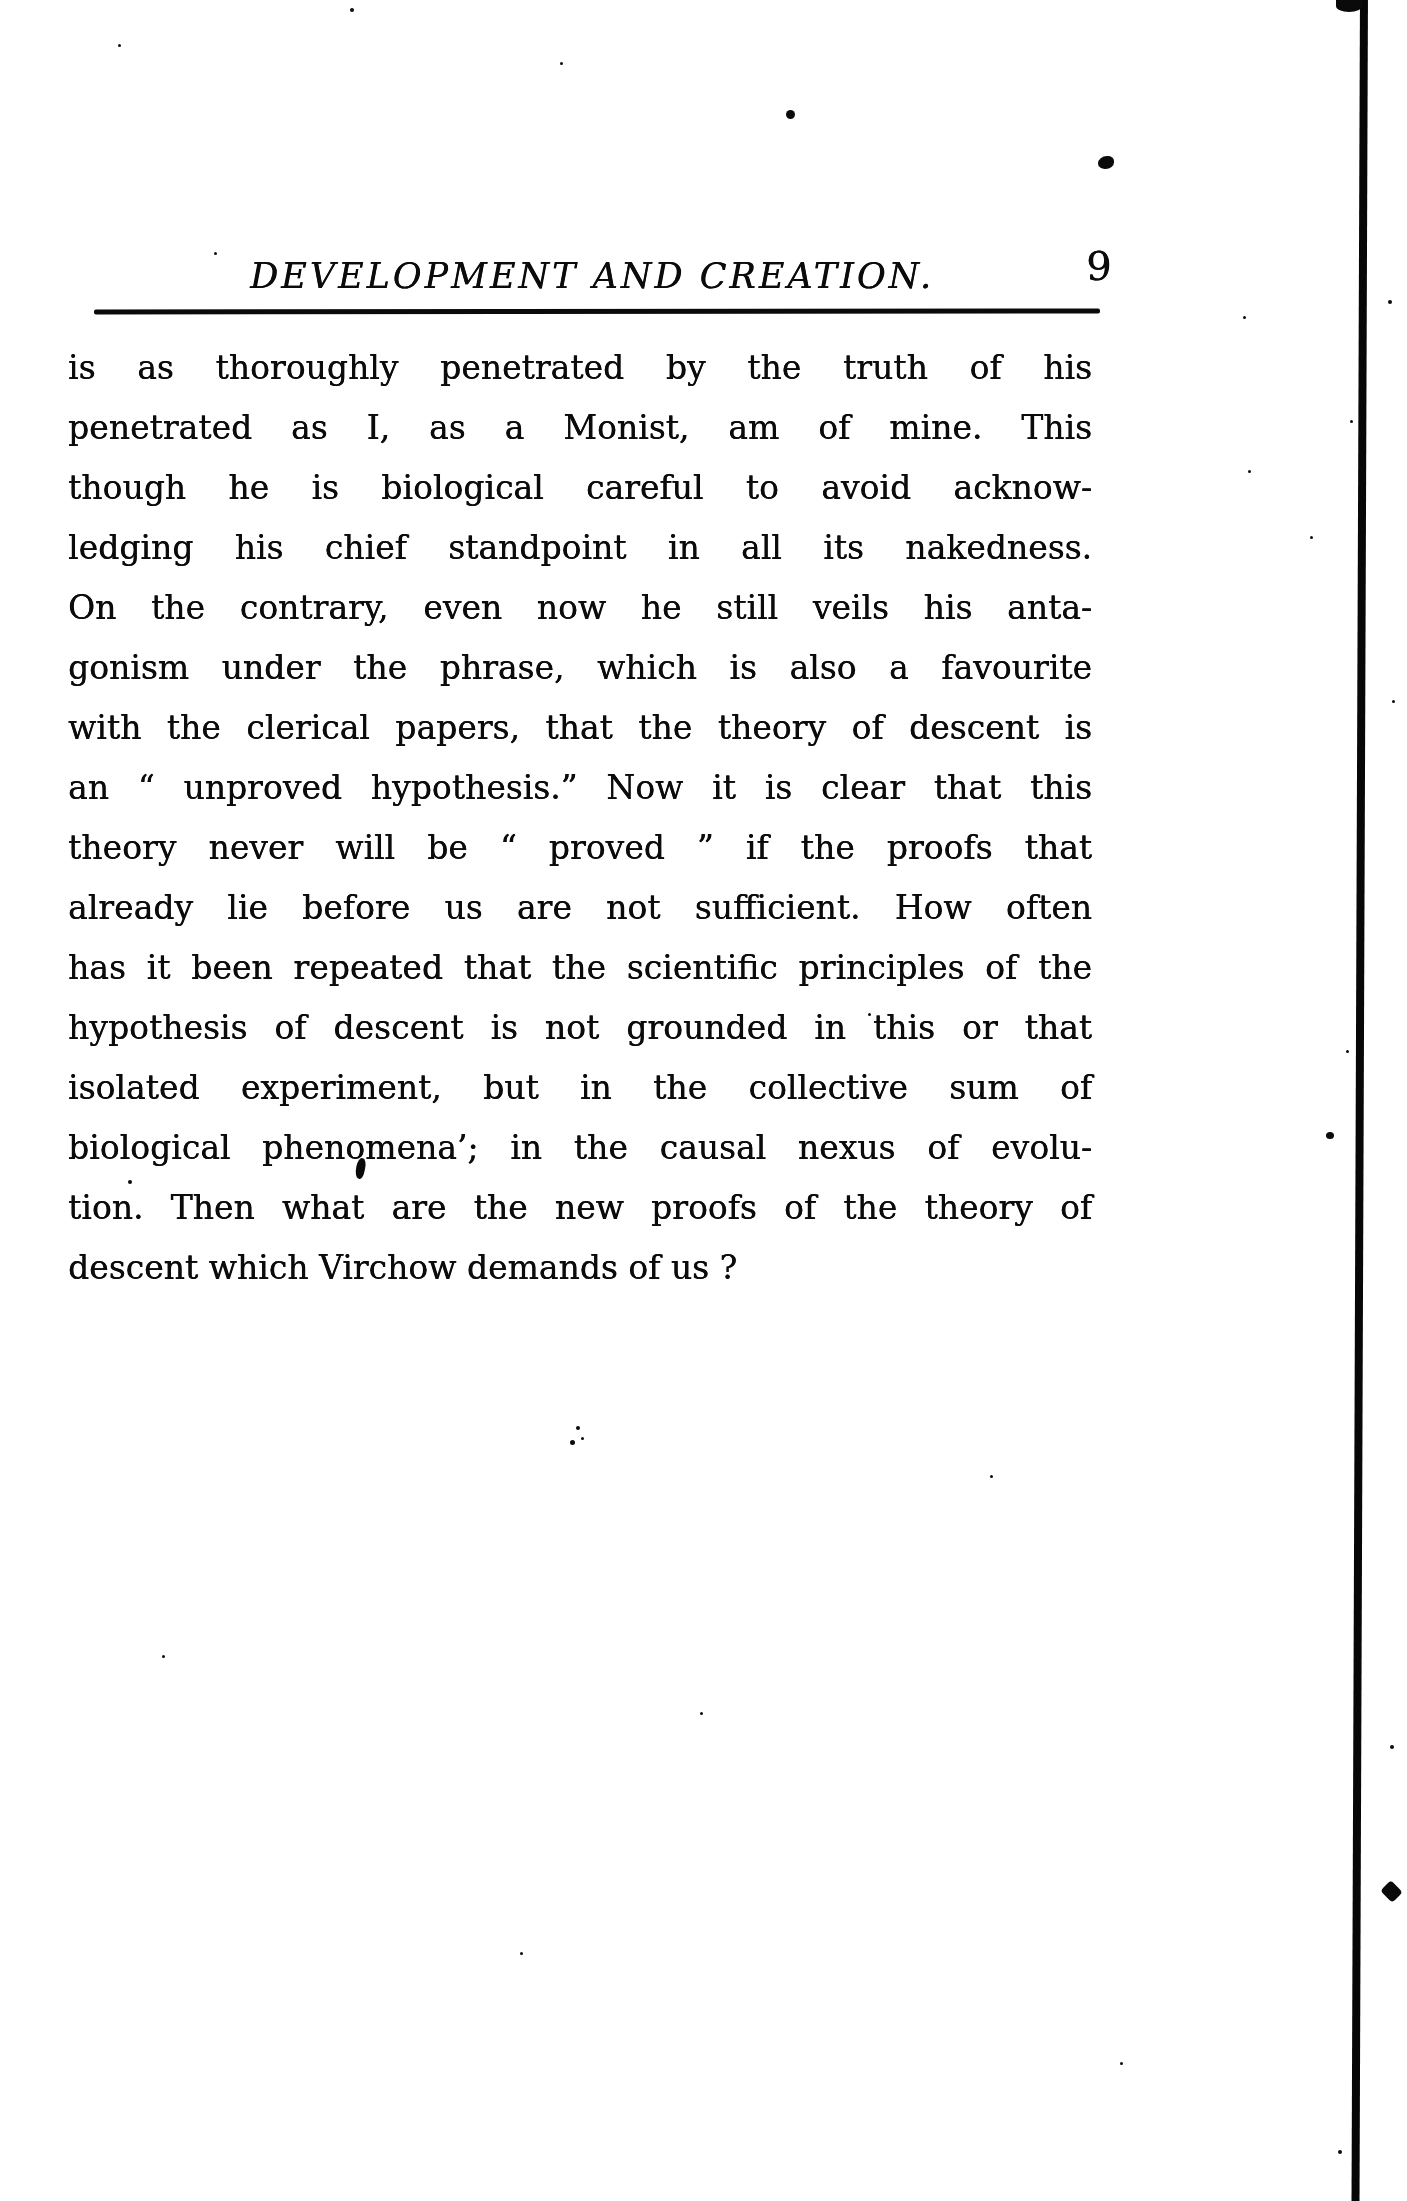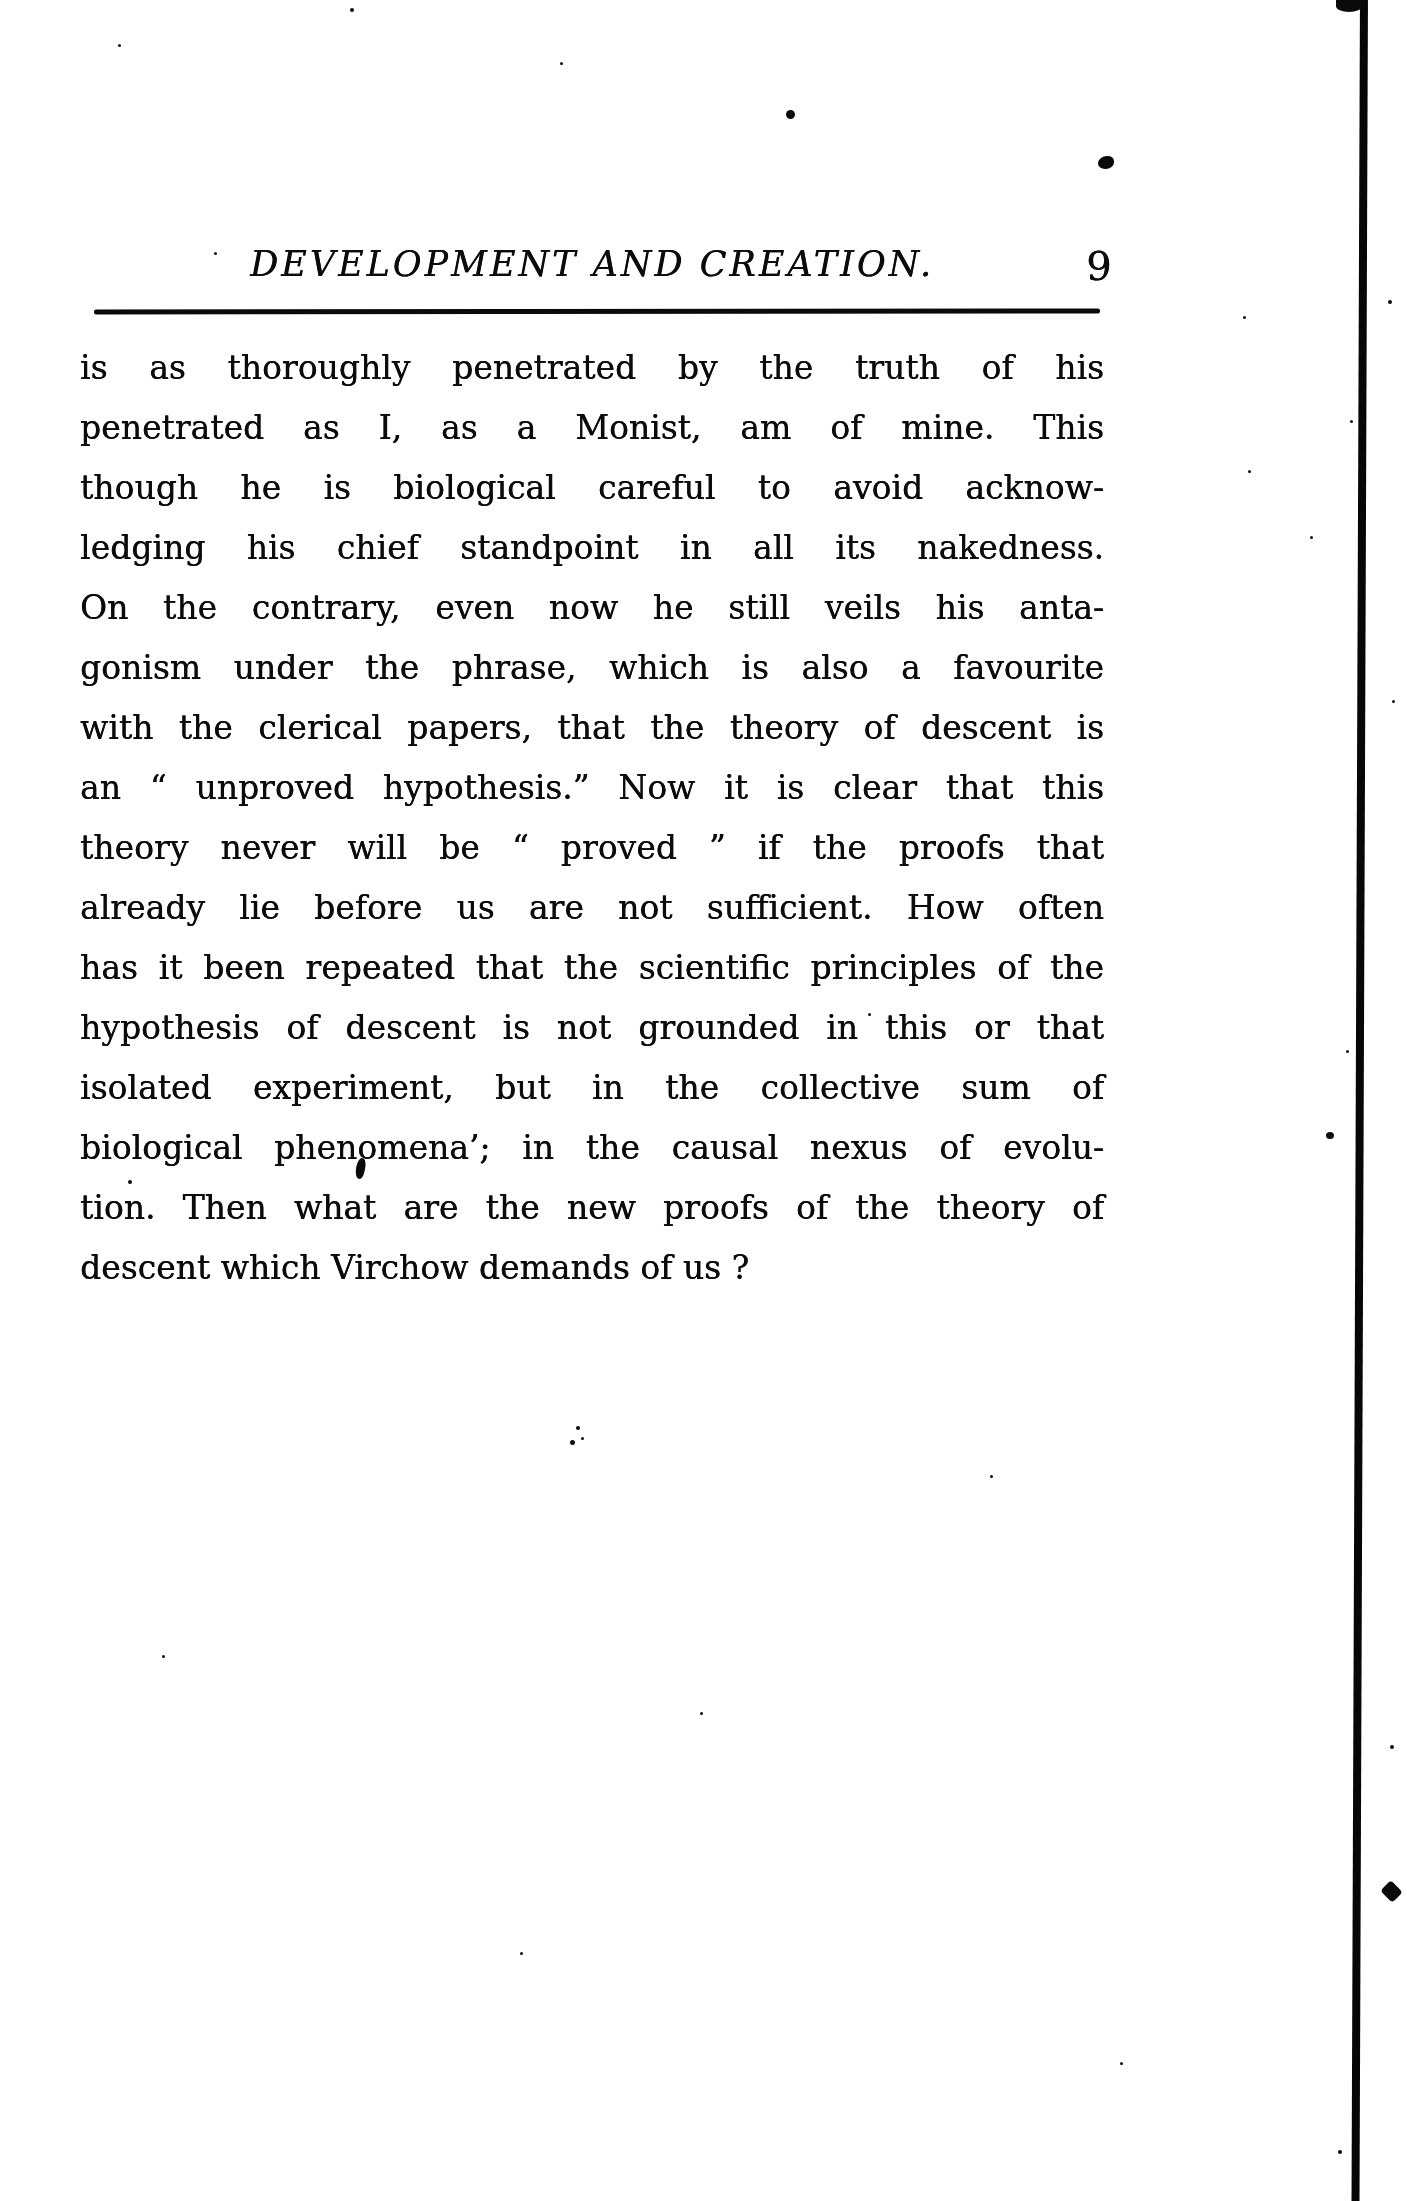--- a/index.html
+++ b/index.html
@@ -6,21 +6,21 @@
   .page{
     position:relative;
     width:1407px;height:2201px;
     background:var(--paper,#ffffff);
     overflow:hidden;
     font-family:"DejaVu Serif","Liberation Serif",serif;
     color:var(--ink,#0b0b0b);
   }
   .running-header{
     position:absolute;
-    left:80px;top:244px;width:1024px;
+    left:80px;top:256px;width:1024px;
     text-align:center;
   }
   .header-title{
     font-style:italic;
     font-size:35px;
     letter-spacing:3px;
     white-space:nowrap;
     text-shadow:0.4px 0 0 currentColor;
   }
   .page-number{
@@ -33,21 +33,21 @@
   .header-rule{
     position:absolute;
     left:94px;top:309px;
     width:1006px;height:5px;
     background:#0a0a0a;
     transform:rotate(-0.06deg);
     border-radius:2px;
   }
   .body-text{
     position:absolute;
-    left:80px;top:338px;
+    left:68px;top:338px;
     width:1024px;
     font-size:33px;
     line-height:60px;
     text-shadow:0.35px 0 0 currentColor;
   }
   .line{
     height:60px;
     text-align:justify;
     text-align-last:justify;
     white-space:nowrap;

